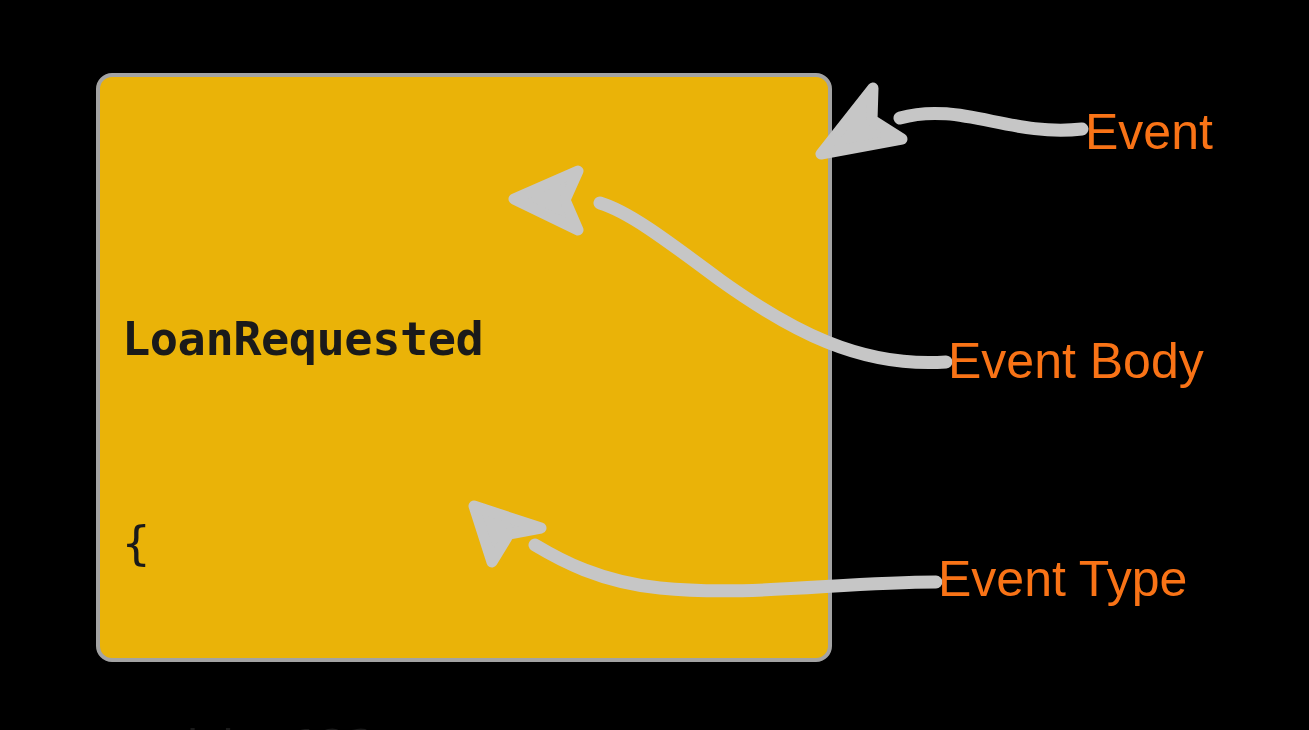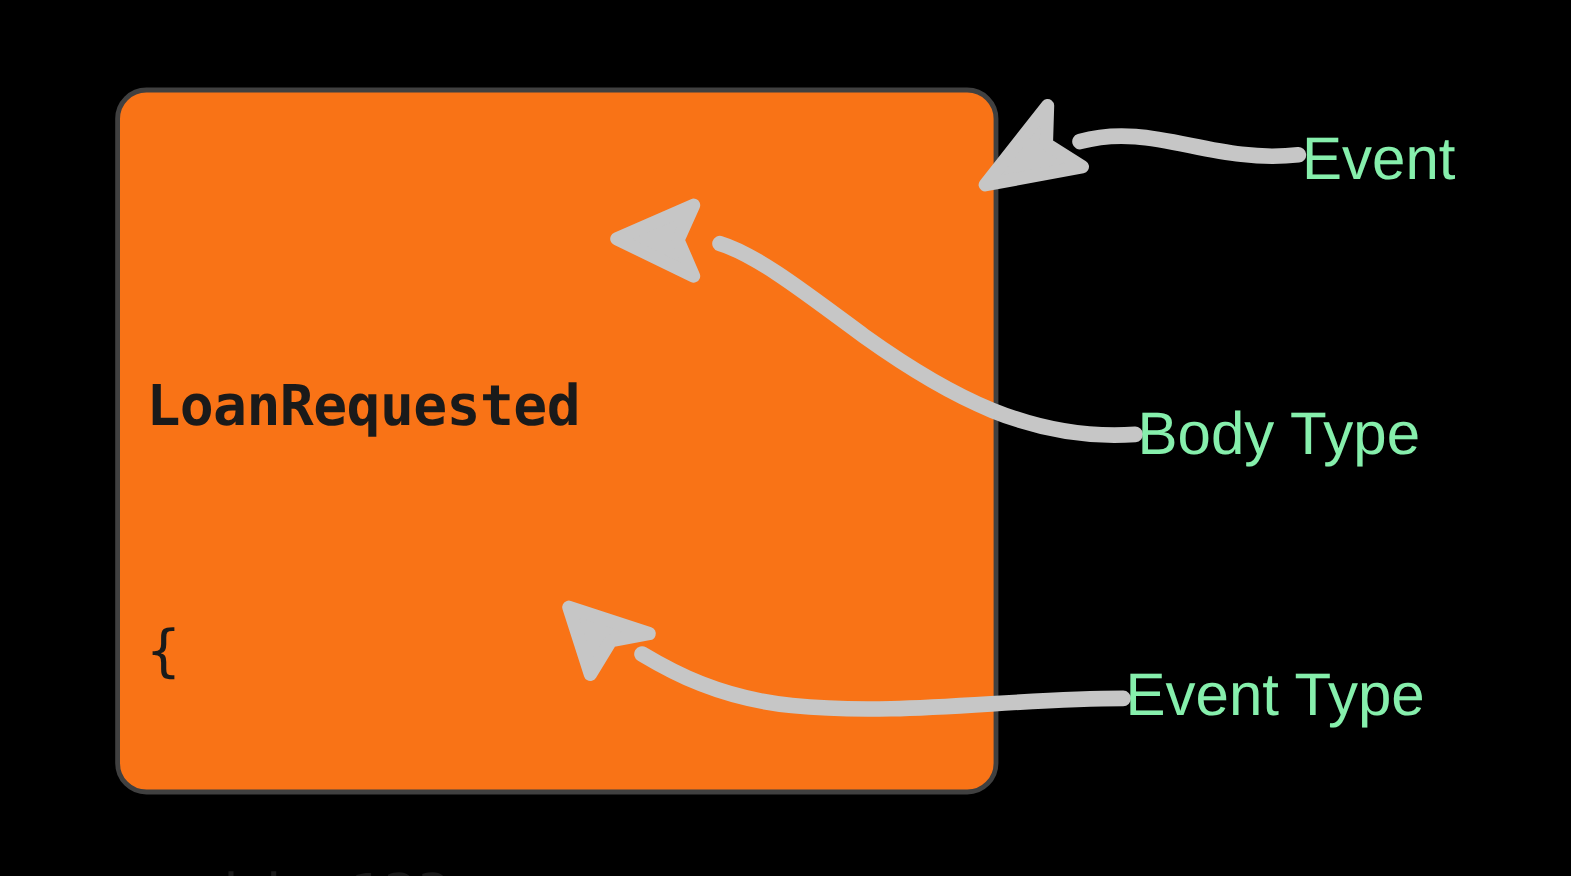--- a/index.html
+++ b/index.html
@@ -16,23 +16,23 @@
     font-family: "Liberation Sans", sans-serif;
   }
 
   
   #event-card {
     position: absolute;
     left: 96px;
     top: 73px;
     width: 736px;
     height: 589px;
-    background: #f97316;
-    border: 4px solid #404040;
-    border-radius: 26px;
+    background: #eab308;
+    border: 4px solid #a3a3a3;
+    border-radius: 16px;
     box-sizing: border-box;
   }
 
   .code-block {
     position: absolute;
     left: 22px;
     top: 92px;
     font-family: "DejaVu Sans Mono", "Liberation Mono", monospace;
     font-size: 47px;
     line-height: 68px;
@@ -58,21 +58,21 @@
     width: 1309px;
     height: 730px;
     pointer-events: none;
   }
 
   
   .annotation-label {
     position: absolute;
     font-family: "Liberation Sans", sans-serif;
     font-size: 50px;
-    color: #86efac;
+    color: #f97316;
     white-space: nowrap;
     line-height: 1;
   }
   #label-event       { left: 1085px; top: 107px; }
   #label-event-type  { left: 948px;  top: 336px; }
   #label-event-body  { left: 938px;  top: 554px; }
 </style>
 </head>
 <body>
 
@@ -102,17 +102,17 @@
     </g>
 
     <g>
       <path d="M 936 582 C 840 582 750 597 660 588 C 600 582 560 560 535 545" fill="none" stroke="#C6C6C6" stroke-width="13" stroke-linecap="round"></path>
       <path d="M 474 506 L 541 528 L 509 534 L 492 562 Z" fill="#C6C6C6" stroke="#C6C6C6" stroke-width="11" stroke-linejoin="round"></path>
     </g>
   </svg>
 
   <div class="annotation-label" id="label-event">Event</div>
 
-  <div class="annotation-label" id="label-event-type">Body Type</div>
+  <div class="annotation-label" id="label-event-type">Event Body</div>
 
   <div class="annotation-label" id="label-event-body">Event Type</div>
 
 </div>
 
 </body></html>

